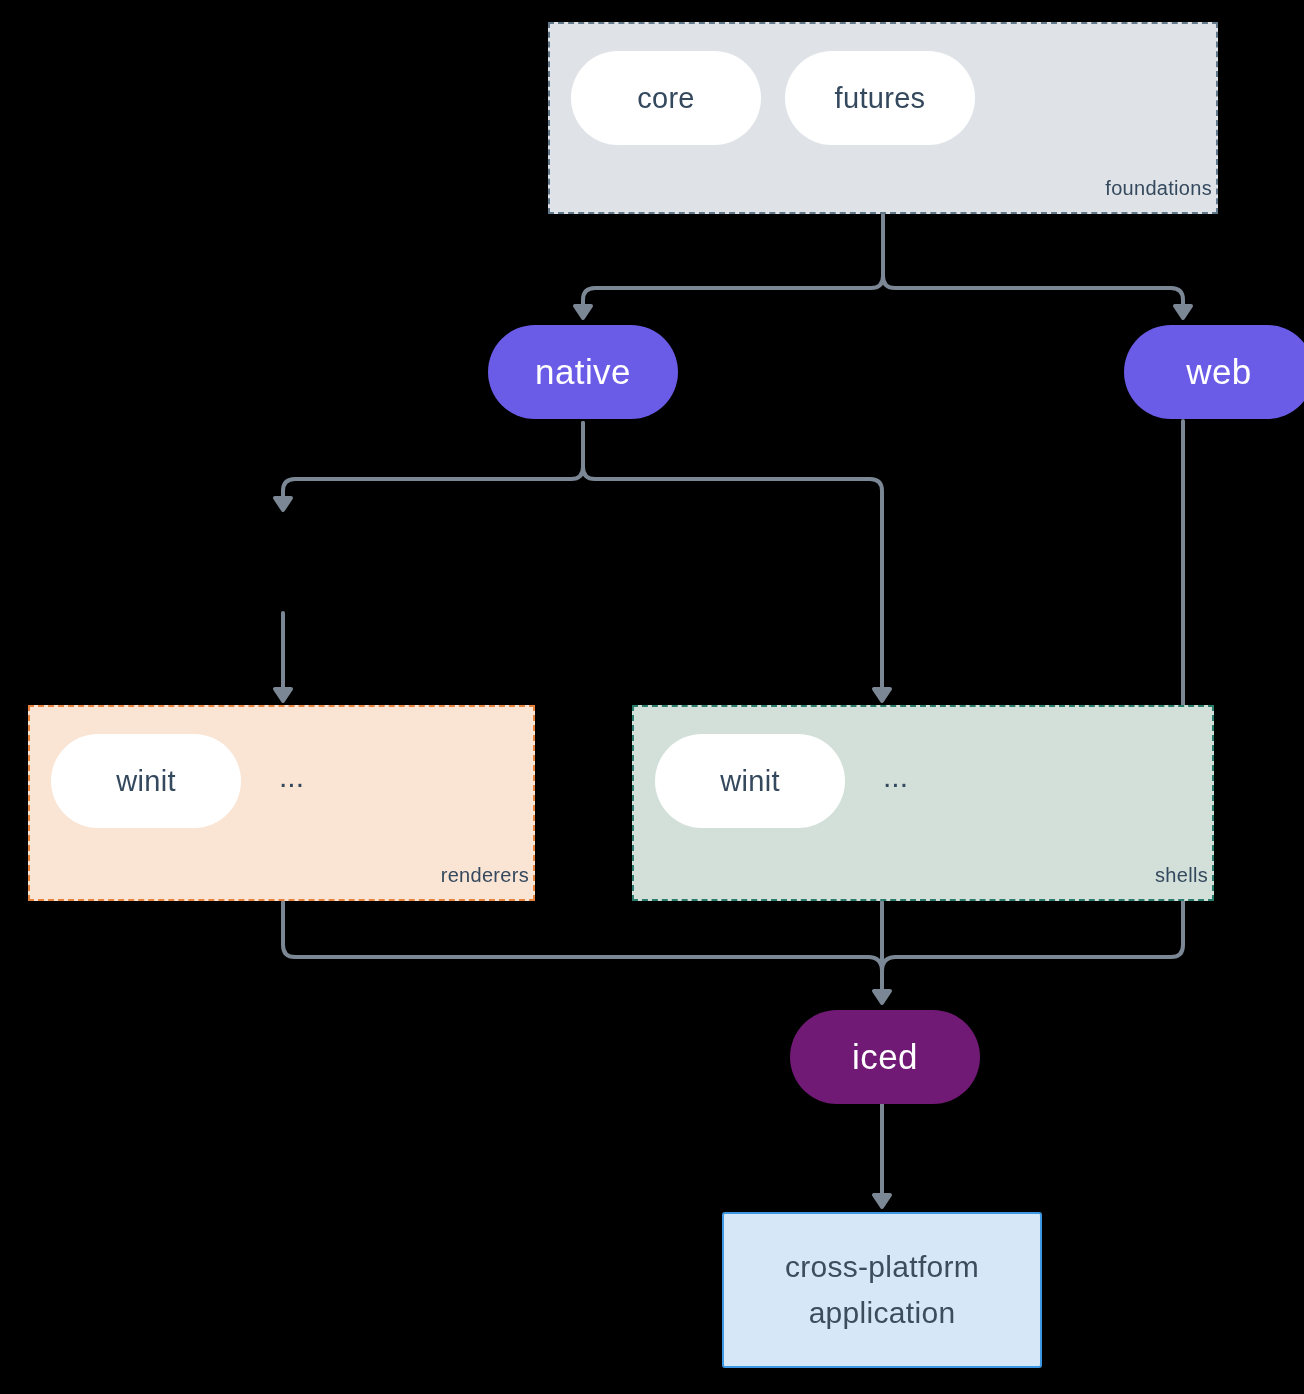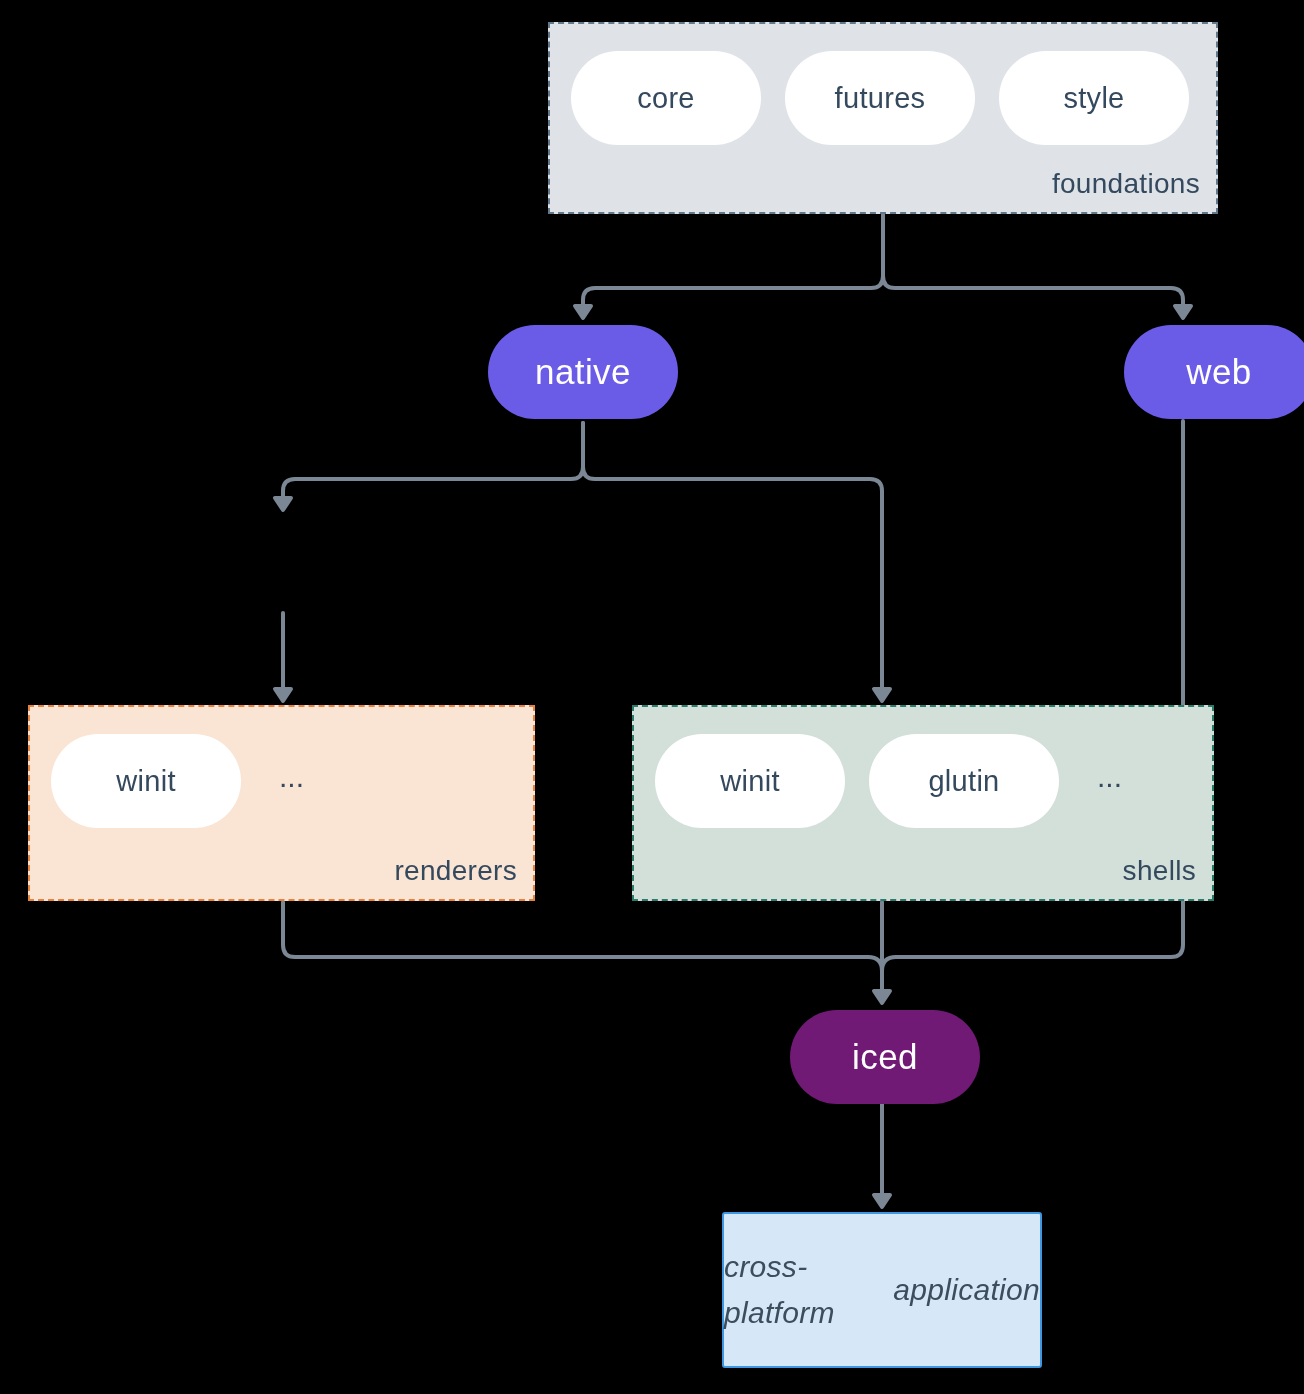--- a/index.html
+++ b/index.html
@@ -37,23 +37,23 @@
   .group-box .pill-row {
     position: absolute;
     left: 21px;
     top: 27px;
     display: flex;
     align-items: center;
     gap: 24px;
   }
   .group-label {
     position: absolute;
-    right: 16px;
+    right: 4px;
     bottom: 12px;
-    font-size: 28px;
+    font-size: 20px;
     color: #35495e;
     letter-spacing: 0.3px;
   }
   .pill {
     box-sizing: border-box;
     width: 190px;
     height: 94px;
     border-radius: 47px;
     background: #ffffff;
     color: #35495e;
@@ -94,29 +94,28 @@
 
   #app-box {
     position: absolute;
     left: 722px; top: 1212px;
     width: 320px; height: 156px;
     box-sizing: border-box;
     background: #d6e8f8;
     border: 2px solid #3e97e2;
     border-radius: 3px;
     display: flex;
-    flex-direction: row;
+    flex-direction: column;
     align-items: center;
     justify-content: center;
     color: #3c4d5c;
     font-size: 30px;
     line-height: 1.55;
     letter-spacing: 0.3px;
     z-index: 2;
-    font-style: italic;
   }
 </style>
 </head>
 <body>
 
 <div class="canvas">
 
   <svg class="wires" viewBox="0 0 1304 1394" fill="none" stroke="#7b8794" stroke-width="4" stroke-linecap="round" stroke-linejoin="round">
 
     <path d="M 883 215 L 883 276 Q 883 288 871 288 L 595 288 Q 583 288 583 300 L 583 305"></path>
@@ -142,41 +141,39 @@
     <polygon fill="#7b8794" points="874,991 890,991 882,1003"></polygon>
 
     <path d="M 882 1104 L 882 1194"></path>
     <polygon fill="#7b8794" points="874,1195 890,1195 882,1207"></polygon>
   </svg>
 
   <div id="foundations" class="group-box">
     <div class="pill-row">
       <div class="pill">core</div>
       <div class="pill">futures</div>
-      <div class="pill">style</div>
     </div>
     <div class="group-label">foundations</div>
   </div>
 
   <div id="node-native" class="node">native</div>
   <div id="node-web" class="node">web</div>
 
 
   <div id="renderers" class="group-box">
     <div class="pill-row">
       <div class="pill">winit</div>
       <div class="ellipsis">...</div>
     </div>
     <div class="group-label">renderers</div>
   </div>
 
   <div id="shells" class="group-box">
     <div class="pill-row">
       <div class="pill">winit</div>
-      <div class="pill">glutin</div>
       <div class="ellipsis">...</div>
     </div>
     <div class="group-label">shells</div>
   </div>
 
   <div id="node-iced" class="node">iced</div>
 
   <div id="app-box">
     <div>cross-platform</div>
     <div>application</div>

